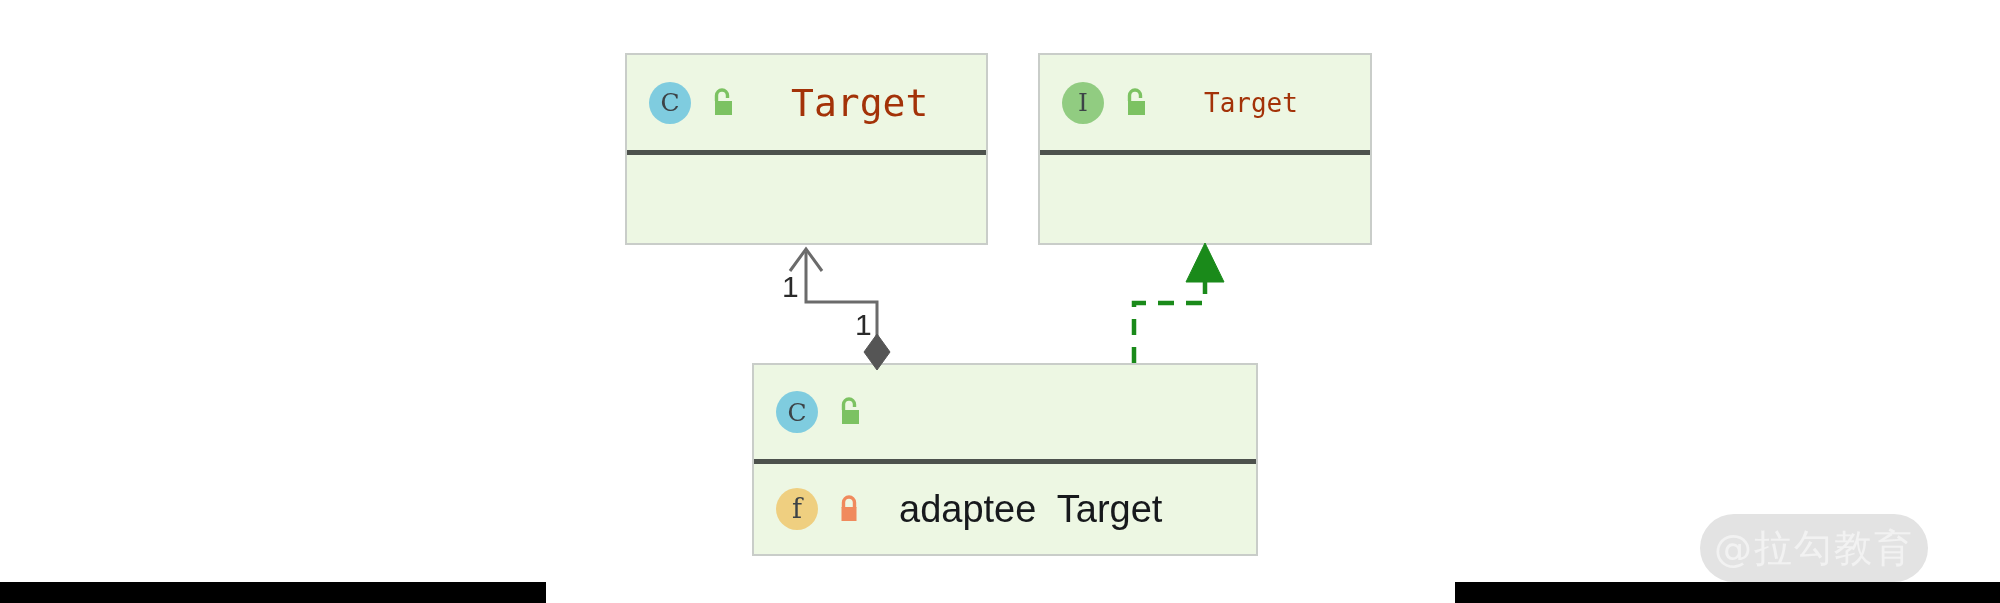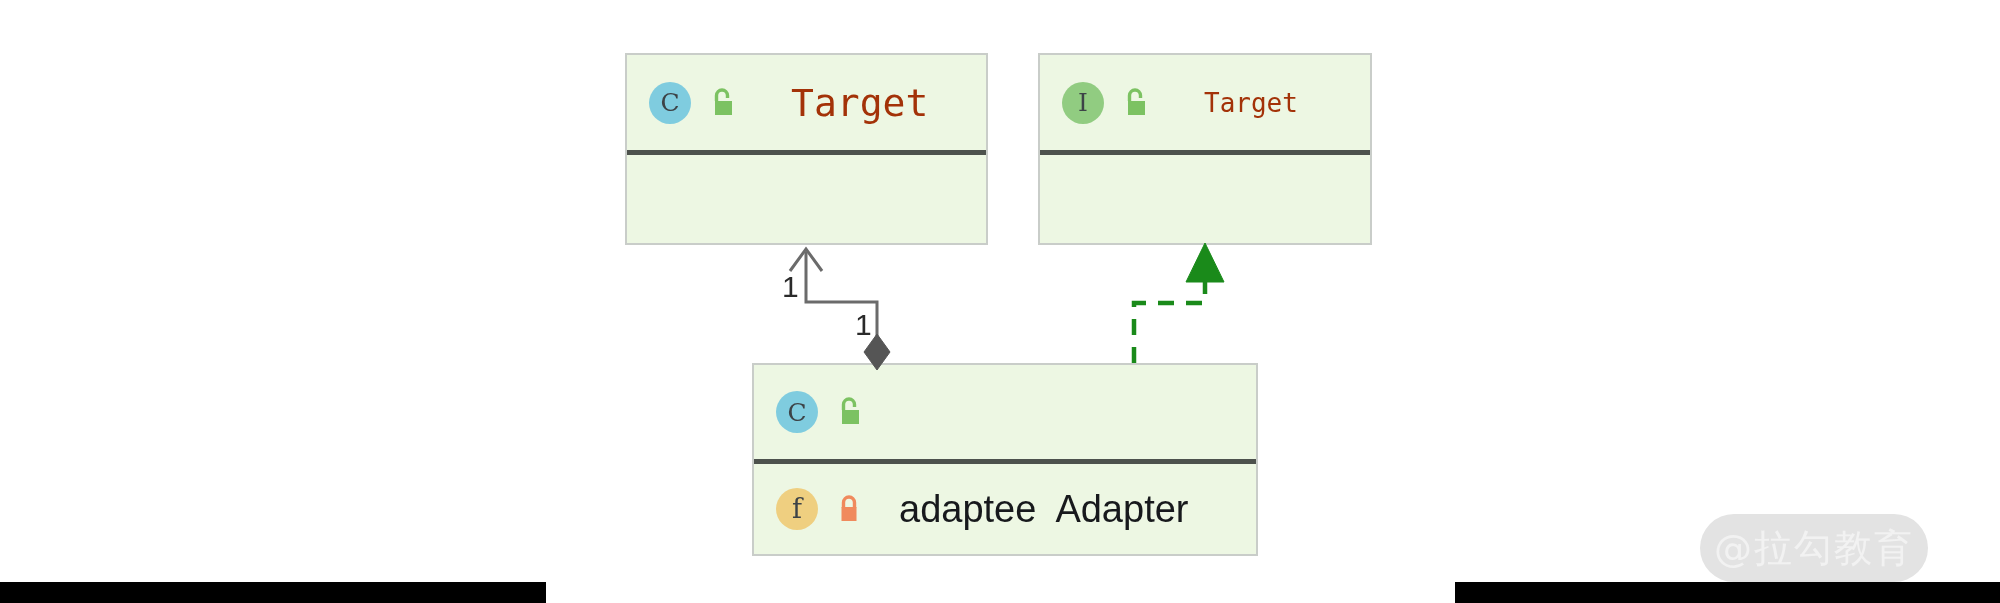--- a/index.html
+++ b/index.html
@@ -158,21 +158,21 @@
         <rect x="9" y="14" width="17" height="14" fill="#7cc262"></rect>
       </svg>
     </div>
     <div class="uml-body">
       <div class="uml-row" style="height:89px; padding-left:22px;">
         <div class="badge badge-field" style="width:42px; height:42px; font-size:27px;">f</div>
         <svg class="lockicon" width="28" height="32" viewBox="0 0 28 32" style="margin-left:17px;">
           <path d="M8.5 15 V9.5 a5.5 5.5 0 0 1 11 0 V15" fill="none" stroke="#f08a5d" stroke-width="3.4"></path>
           <rect x="6.5" y="14" width="15" height="14" fill="#f08a5d"></rect>
         </svg>
-        <span class="member-name" style="font-size:38px; margin-left:36px;">adaptee  Adapter</span>
+        <span class="member-name" style="font-size:38px; margin-left:36px;">adaptee  Target</span>
       </div>
     </div>
   </div>
 
   <span class="mult" style="left:782px; top:272px;">1</span>
   <span class="mult" style="left:855px; top:310px;">1</span>
 
   <svg id="connectors" viewBox="0 0 2000 603" width="2000" height="603">
 
     <g>

